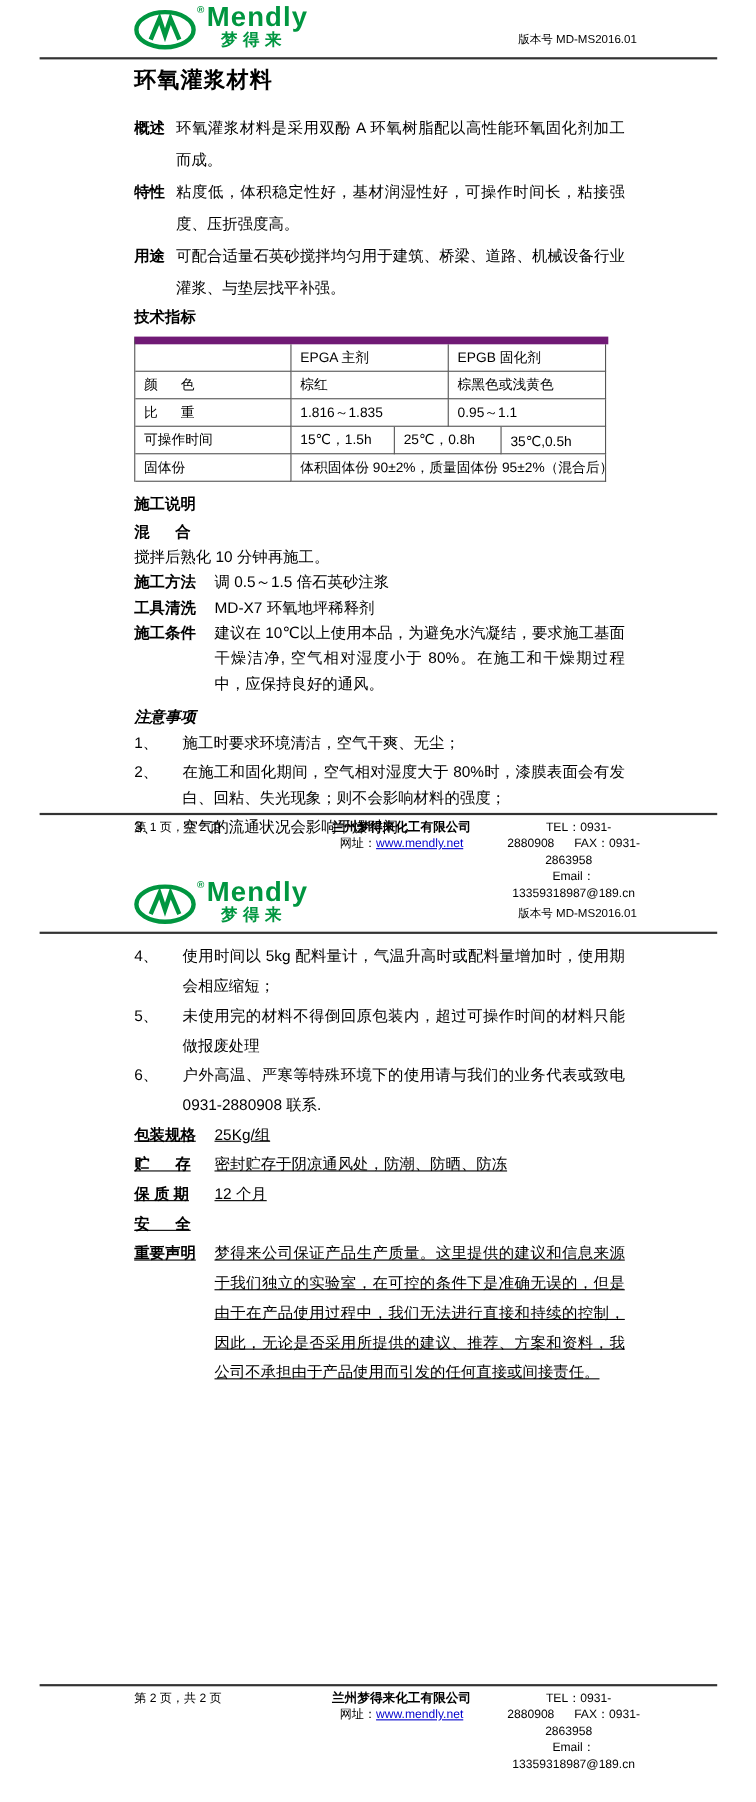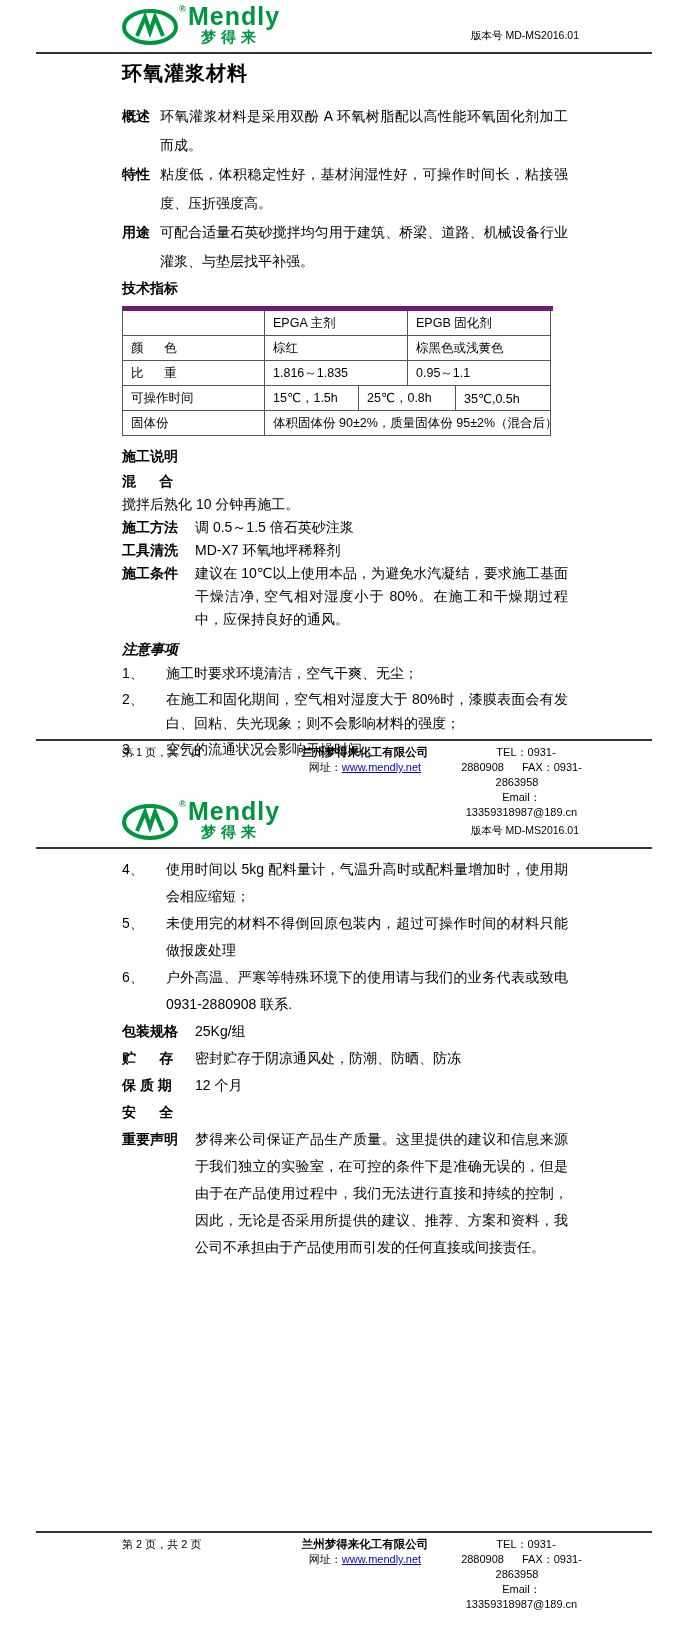--- a/index.html
+++ b/index.html
@@ -16,35 +16,35 @@
   .brandtxt{margin-left:5px;}
   .brand-name{font-size:25px;line-height:23px;font-weight:700;color:#009640;letter-spacing:1px;}
   .brand-cn{font-size:15px;line-height:17px;font-weight:700;color:#009640;letter-spacing:5px;margin-left:13px;white-space:pre;}
   .version{position:absolute;right:108px;top:29px;font-size:10.5px;color:#000;}
   .hline{position:absolute;left:36px;right:35px;top:52px;height:0;border-top:2px solid #333;}
   
   .content{position:absolute;left:122px;width:446px;}
   #c1{top:60px;} #c2{top:856px;}
   .doc-title{font-size:20px;line-height:26px;font-weight:700;margin:0 0 16px 0;letter-spacing:1px;}
   .para{display:flex;font-size:14px;line-height:29px;}
-  .para2{display:flex;font-size:14px;line-height:27px;}
+  .para2{display:flex;font-size:14px;line-height:27px;text-decoration:underline;}
   .plabel{font-weight:700;white-space:pre;}
   .w2{flex:0 0 38px;}
   .w4{flex:0 0 73px;}
   .wmix{flex:0 0 85px;}
   .ptext{flex:1;text-align:justify;}
   .sec-h{font-weight:700;font-size:14px;line-height:20px;margin-top:2px;}
   .contline{font-size:14px;line-height:23px;}
   .mid .para{line-height:23px;}
   .note{display:flex;font-size:14px;line-height:24px;margin-top:2px;}
   .note2{display:flex;font-size:14px;line-height:27px;}
   .nnum{flex:0 0 44px;white-space:pre;}
   .ntext{flex:1;text-align:justify;}
   
-  .ttable{margin-top:8px;width:430px;border-top:5px solid #701a75;border-left:1px solid #555;font-size:12.5px;}
+  .ttable{margin-top:8px;width:430px;border-top:7px solid #701a75;border-left:1px solid #555;font-size:12.5px;}
   .trow{display:flex;}
   .tcell{box-sizing:border-box;border-right:1px solid #555;border-bottom:1px solid #555;
          padding:2px 8px;min-height:25px;display:flex;align-items:center;white-space:pre;}
   .tc1{width:142px;} .tc2{width:143px;} .tc3{width:143px;} .tcs{width:286px;}
   .tw1{width:94px;} .tw2{width:97px;} .tw3{width:95px;}
   .tcenter{justify-content:center;}
   
   .pfooter{position:absolute;left:0;width:100%;}
   #f1{top:739px;} #f2{top:1531px;}
   .fline{margin:0 35px 0 36px;border-top:2px solid #333;}

